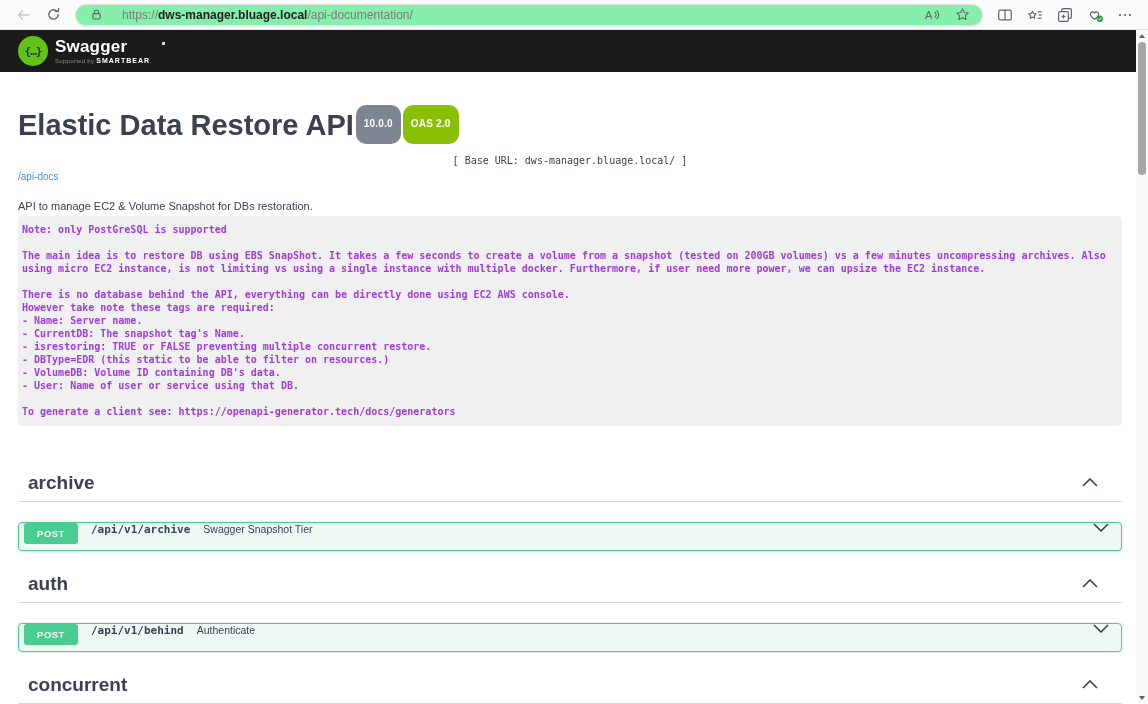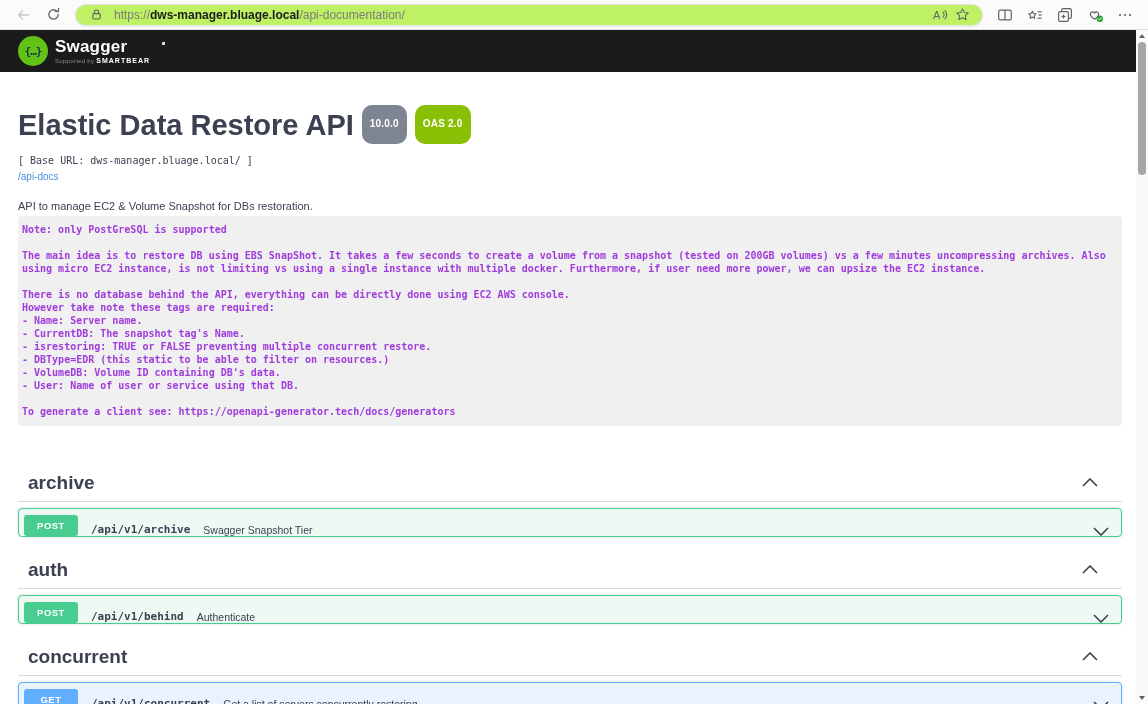--- a/index.html
+++ b/index.html
@@ -11,23 +11,23 @@
   
   .chrome {
     height: 30px; background: #fbfbfb; border-bottom: 1px solid #e2e2e2;
     display: flex; align-items: center; padding: 0 10px; gap: 4px;
   }
   .chrome-btn {
     width: 26px; height: 24px; border-radius: 4px;
     display: flex; align-items: center; justify-content: center; flex: none;
   }
   .addr {
-    flex: 1; height: 22px; background: #bef264; border: 1px solid #e3e3e3;
+    flex: 1; height: 22px; background: #86efac; border: 1px solid #e3e3e3;
     border-radius: 12px; box-shadow: 0 1px 2px rgba(0,0,0,.07);
-    display: flex; align-items: center; padding: 0 9px; margin: 0 5px;
+    display: flex; align-items: center; padding: 0 9px; margin: 0 5px; gap: 8px;
   }
   .url { font-size: 12px; color: #7b7b7b; white-space: nowrap; margin-left: 7px; flex: 1; overflow: hidden; }
   .url .domain { color: #1d1d1d; font-weight: 600; }
   .pill-icon { width: 22px; height: 20px; display: flex; align-items: center; justify-content: center; flex: none; }
   .more-dots { color: #5f6368; }
   
   .page { position: relative; height: 674px; background: #fff; }
   .scrollbar { position: absolute; top: 0; right: 0; width: 12px; height: 674px; background: #fafafa; }
   .sb-up { position: absolute; top: 4px; left: 3px; width: 0; height: 0;
     border-left: 3px solid transparent; border-right: 3px solid transparent; border-bottom: 4px solid #5f5f5f; }
@@ -45,42 +45,42 @@
   .brand-row { display: flex; align-items: flex-start; gap: 33px; }
   .brand { color: #fff; font-size: 17px; font-weight: 600; letter-spacing: .2px; line-height: 18px; }
   .brand-dot { width: 3px; height: 3px; background: #d9d9d9; margin: 4px 0 0 2px; }
   .supported { font-size: 6px; color: #8e8e8e; letter-spacing: .3px; margin-top: 1px; }
   .vendor { font-size: 7px; color: #fff; font-weight: 700; letter-spacing: 1px; }
   
   .content { width: 1136px; padding: 0 14px 0 18px; }
   .info { margin-top: 36px; }
   .title { margin: 0; font-size: 29px; line-height: 34px; font-weight: 700; color: #3b4151; }
   .badge {
-    display: inline-block; transform: translateY(-8px); margin-left: 8px;
+    display: inline-block; transform: translateY(-8px); margin-left: 2px;
     border-radius: 10px; padding: 2px 8px 3px; font-size: 10px; font-weight: 700; color: #fff; letter-spacing: .2px;
   }
   .badge.ver { background: #7d8492; }
   .badge.oas { background: #89bf04; }
-  .base-url { font-family: "DejaVu Sans Mono", monospace; font-size: 10px; color: #3b4151; margin-top: 3px; }
+  .base-url { font-family: "DejaVu Sans Mono", monospace; font-size: 10px; color: #3b4151; margin-top: 3px; text-align: center; }
   .spec-link { display: inline-block; font-size: 10px; color: #4990e2; margin-top: 3px; text-decoration: none; cursor: pointer; }
   .desc { font-size: 11px; color: #3b4151; margin-top: 16px; }
   .note {
     margin-top: 4px; background: #f0f0f0; border-radius: 4px;
     padding: 7px 6px 8px 4px; font-family: "DejaVu Sans Mono", monospace;
     font-size: 10px; line-height: 13px; font-weight: 700; color: #a03cdc; white-space: pre-wrap;
   }
   
   .tag-section { margin-top: 46px; }
   .tag-section ~ .tag-section { margin-top: 22px; }
   .tag-head { display: flex; align-items: center; justify-content: space-between; padding: 0 24px 0 10px; cursor: pointer; }
   .tag-title { font-size: 19px; line-height: 21px; font-weight: 700; color: #3b4151; }
   .tag-rule { border-bottom: 1px solid #d8d8d8; margin-top: 8px; }
   .opblock {
-    margin-top: 6px; height: 29px; border-radius: 4px;
-    display: flex; align-items: flex-end; padding: 0 12px 0 5px;
+    margin-top: 20px; height: 29px; border-radius: 4px;
+    display: flex; align-items: flex-start; padding: 0 12px 0 5px;
     box-shadow: 0 0 3px rgba(0,0,0,.15); cursor: pointer;
   }
   .opblock.post { border: 1px solid #49cc90; background: #edfaf4; }
   .opblock.get  { border: 1px solid #61affe; background: #e9f3fe; }
   .method {
     min-width: 54px; text-align: center; padding: 5px 0; border-radius: 3px;
     color: #fff; font-weight: 700; font-size: 9.5px; letter-spacing: .5px;
   }
   .method.post { background: #49cc90; }
   .method.get  { background: #61affe; }

